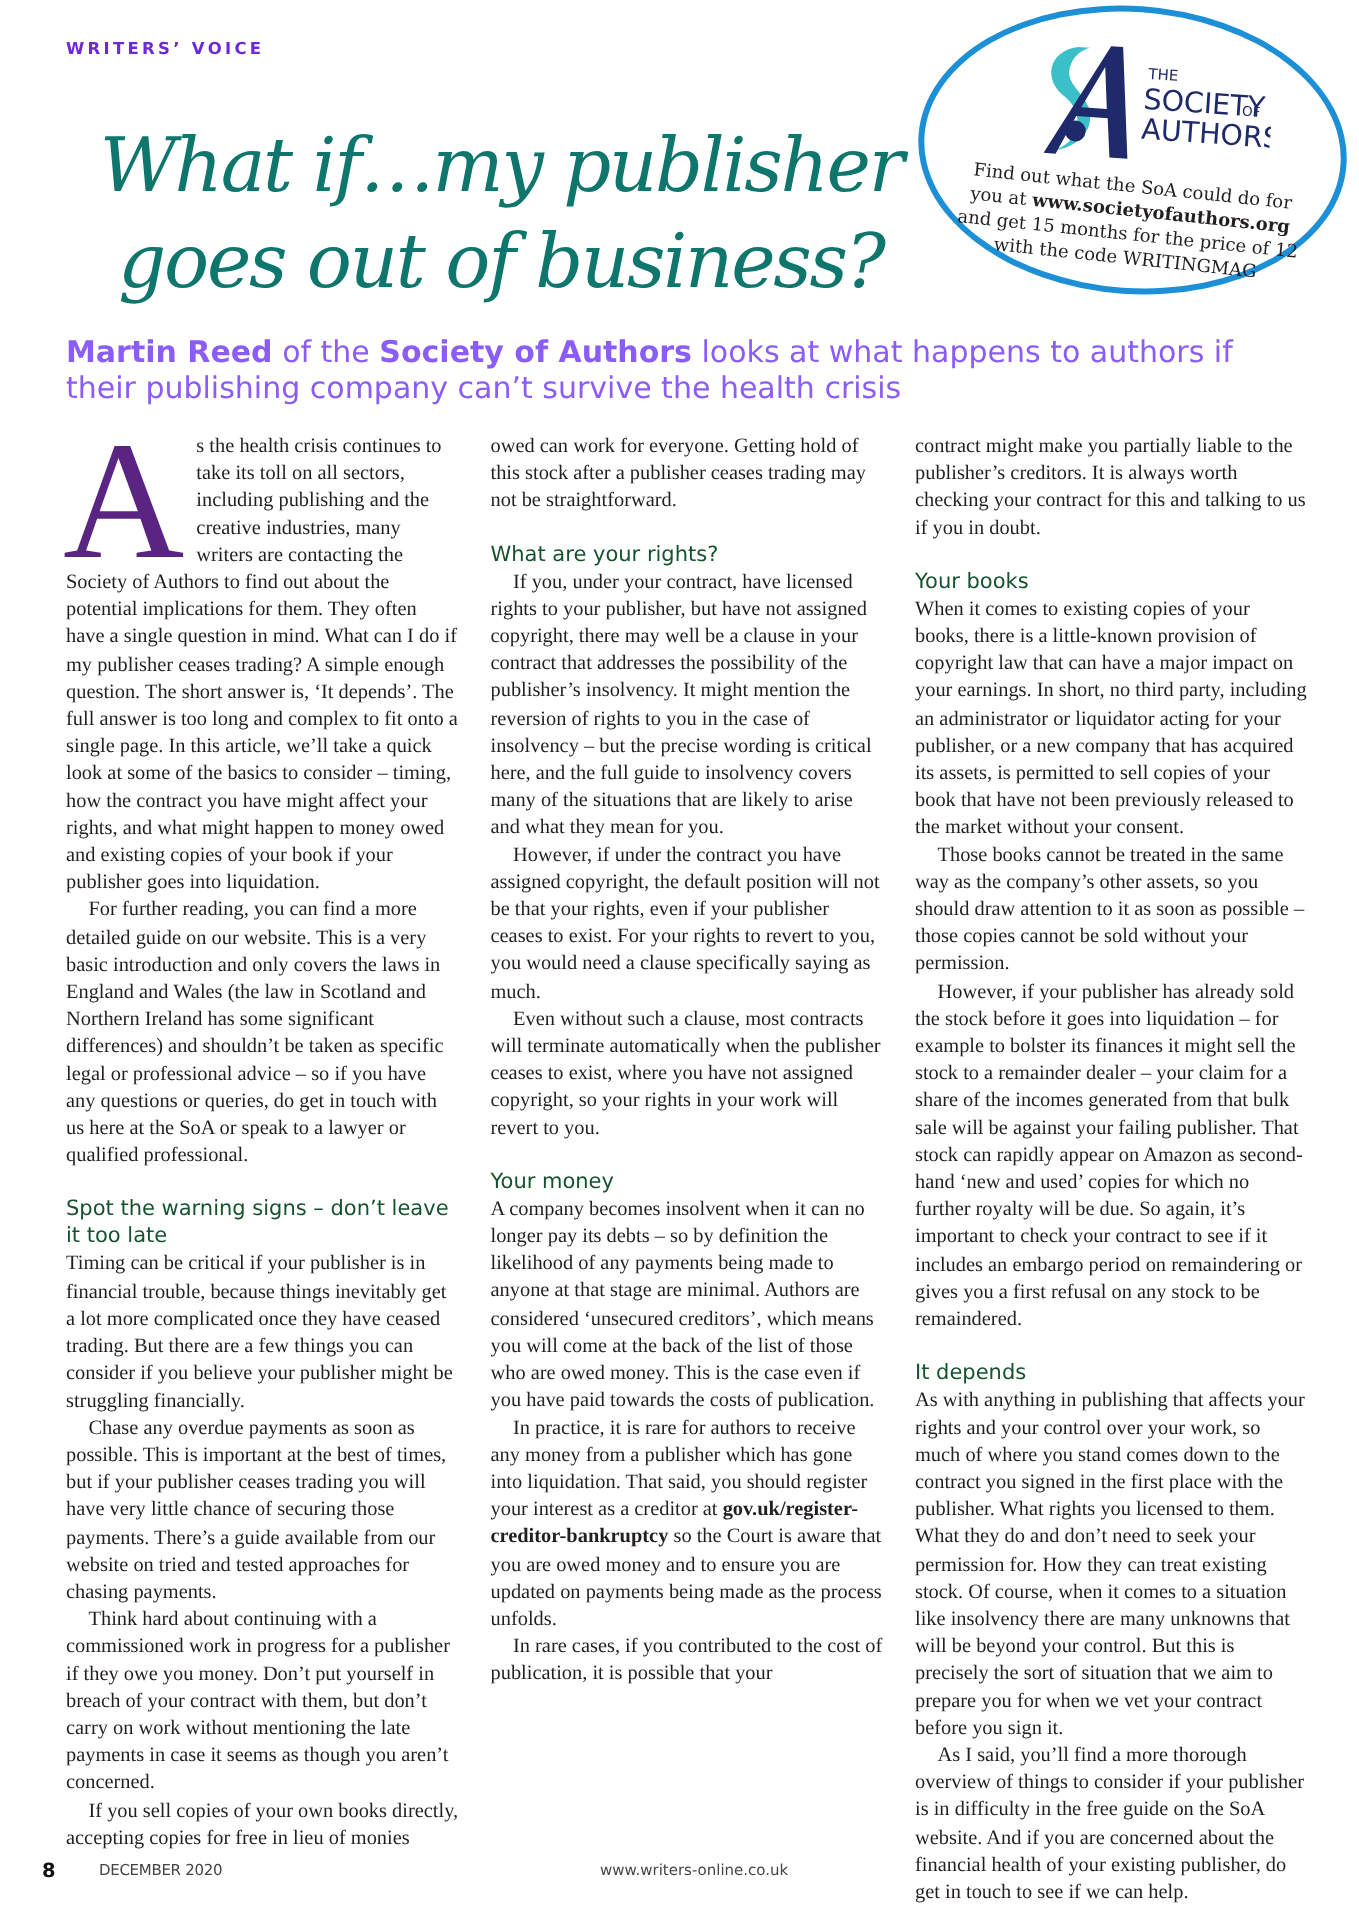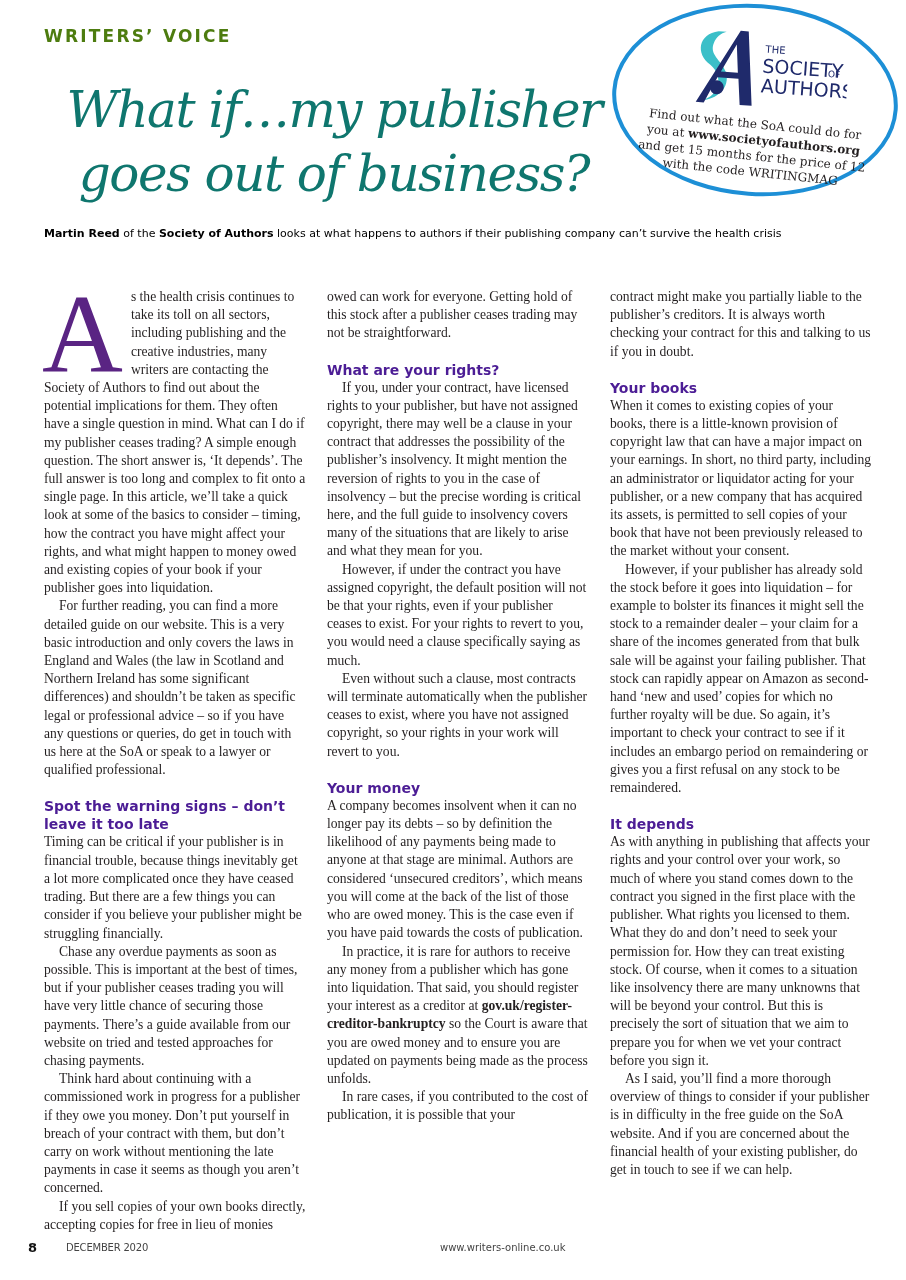--- a/index.html
+++ b/index.html
@@ -1,20 +1,20 @@
 <!DOCTYPE html>
 <html><head>
 <meta charset="utf-8">
 <style>
   html, body { margin: 0; padding: 0; background: #ffffff; }
   body { width: 906px; height: 1280px; position: relative; overflow: hidden; color: #231f20; }
   .section-label {
     position: absolute; left: 44px; top: 26px;
-    font-family: "DejaVu Sans", sans-serif; font-weight: bold; font-size: 17px;
-    letter-spacing: 2.2px; color: #4d7c0f;
+    font-family: "DejaVu Sans", sans-serif; font-weight: bold; font-size: 11px;
+    letter-spacing: 2.2px; color: #6d28d9;
   }
   .headline {
     position: absolute; left: 44px; top: 78px; width: 580px;
     font-family: "DejaVu Serif", serif; font-style: italic; font-size: 50px;
     line-height: 64px; color: #0f766e; text-align: center; margin: 0; font-weight: normal;
     letter-spacing: -1.5px;
   }
   .badge {
     position: absolute; left: 612px; top: 4px; width: 286px; height: 192px;
     border: 4px solid #1d8fd6; border-radius: 50%; background: #fff;
@@ -22,46 +22,46 @@
   }
   .badge-logo { position: absolute; left: 70px; top: 20px; width: 160px; height: 82px; }
   .badge-text {
     position: absolute; left: 24px; top: 108px; width: 232px;
     font-family: "DejaVu Serif", serif; font-size: 12px; line-height: 16px;
     text-align: center; color: #231f20; transform: rotate(2deg);
   }
   .badge-text b { font-weight: bold; }
   .standfirst {
     position: absolute; left: 44px; top: 222px; width: 800px;
-    font-family: "DejaVu Sans", sans-serif; font-size: 11px; line-height: 24px; color: #000000;
+    font-family: "DejaVu Sans", sans-serif; font-size: 20px; line-height: 24px; color: #8b5cf6;
   }
   .standfirst b { font-weight: bold; }
   .col {
     position: absolute; top: 288px; width: 262px;
     font-family: "Liberation Serif", serif; font-size: 13.6px; line-height: 18.2px; color: #231f20;
   }
   .col1 { left: 44px; } .col2 { left: 327px; } .col3 { left: 610px; }
   .col p { margin: 0; text-indent: 15px; }
   .col p.first { text-indent: 0; }
   .col h3 {
-    font-family: "DejaVu Sans", sans-serif; font-weight: bold; font-size: 14px; line-height: 18px;
-    color: #4c1d95; margin: 18px 0 0 0;
+    font-family: "DejaVu Sans", sans-serif; font-weight: normal; font-size: 14px; line-height: 18px;
+    color: #14532d; margin: 18px 0 0 0;
   }
   .dropcap {
     float: left; font-family: "Liberation Serif", serif; font-size: 112px; line-height: 84px;
     color: #5a2483; margin: 4px 8px 0 -2px; height: 86px;
   }
   .col b { font-weight: bold; }
   .footer {
     position: absolute; top: 1240px; left: 28px; width: 860px; height: 18px;
     font-family: "DejaVu Sans", sans-serif; color: #444;
   }
   .footer .pageno { position: absolute; left: 0; top: 0; font-weight: bold; font-size: 13px; color: #111; }
   .footer .issue { position: absolute; left: 38px; top: 2px; font-size: 10px; letter-spacing: -0.2px; }
-  .footer .site { position: absolute; left: 372px; top: 2px; font-size: 10px; margin-left: 40px; }
+  .footer .site { position: absolute; left: 372px; top: 2px; font-size: 10px; }
 </style>
 </head>
 <body>
 
 <div class="section-label">WRITERS’ VOICE</div>
 
 <h1 class="headline">What if…my publisher goes out of business?</h1>
 
 <div class="badge">
   <svg class="badge-logo" viewBox="0 0 160 82">
@@ -102,20 +102,21 @@
   <h3>Your money</h3>
   <p class="first">A company becomes insolvent when it can no longer pay its debts – so by definition the likelihood of any payments being made to anyone at that stage are minimal. Authors are considered ‘unsecured creditors’, which means you will come at the back of the list of those who are owed money. This is the case even if you have paid towards the costs of publication.</p>
   <p><span>In practice, it is rare for authors to receive any money from a publisher which has gone into liquidation. That said, you should register your interest as a creditor at </span><b>gov.uk/register-creditor-bankruptcy</b><span> so the Court is aware that you are owed money and to ensure you are updated on payments being made as the process unfolds.</span></p>
   <p>In rare cases, if you contributed to the cost of publication, it is possible that your</p>
 </div>
 
 <div class="col col3">
   <p class="first">contract might make you partially liable to the publisher’s creditors. It is always worth checking your contract for this and talking to us if you in doubt.</p>
   <h3>Your books</h3>
   <p class="first">When it comes to existing copies of your books, there is a little-known provision of copyright law that can have a major impact on your earnings. In short, no third party, including an administrator or liquidator acting for your publisher, or a new company that has acquired its assets, is permitted to sell copies of your book that have not been previously released to the market without your consent.</p>
+  <p>Those books cannot be treated in the same way as the company’s other assets, so you should draw attention to it as soon as possible – those copies cannot be sold without your permission.</p>
   <p>However, if your publisher has already sold the stock before it goes into liquidation – for example to bolster its finances it might sell the stock to a remainder dealer – your claim for a share of the incomes generated from that bulk sale will be against your failing publisher. That stock can rapidly appear on Amazon as second-hand ‘new and used’ copies for which no further royalty will be due. So again, it’s important to check your contract to see if it includes an embargo period on remaindering or gives you a first refusal on any stock to be remaindered.</p>
   <h3>It depends</h3>
   <p class="first">As with anything in publishing that affects your rights and your control over your work, so much of where you stand comes down to the contract you signed in the first place with the publisher. What rights you licensed to them. What they do and don’t need to seek your permission for. How they can treat existing stock. Of course, when it comes to a situation like insolvency there are many unknowns that will be beyond your control. But this is precisely the sort of situation that we aim to prepare you for when we vet your contract before you sign it.</p>
   <p>As I said, you’ll find a more thorough overview of things to consider if your publisher is in difficulty in the free guide on the SoA website. And if you are concerned about the financial health of your existing publisher, do get in touch to see if we can help.</p>
 </div>
 
 <div class="footer">
   <span class="pageno">8</span>
   <span class="issue">DECEMBER 2020</span>
   <span class="site">www.writers-online.co.uk</span>

